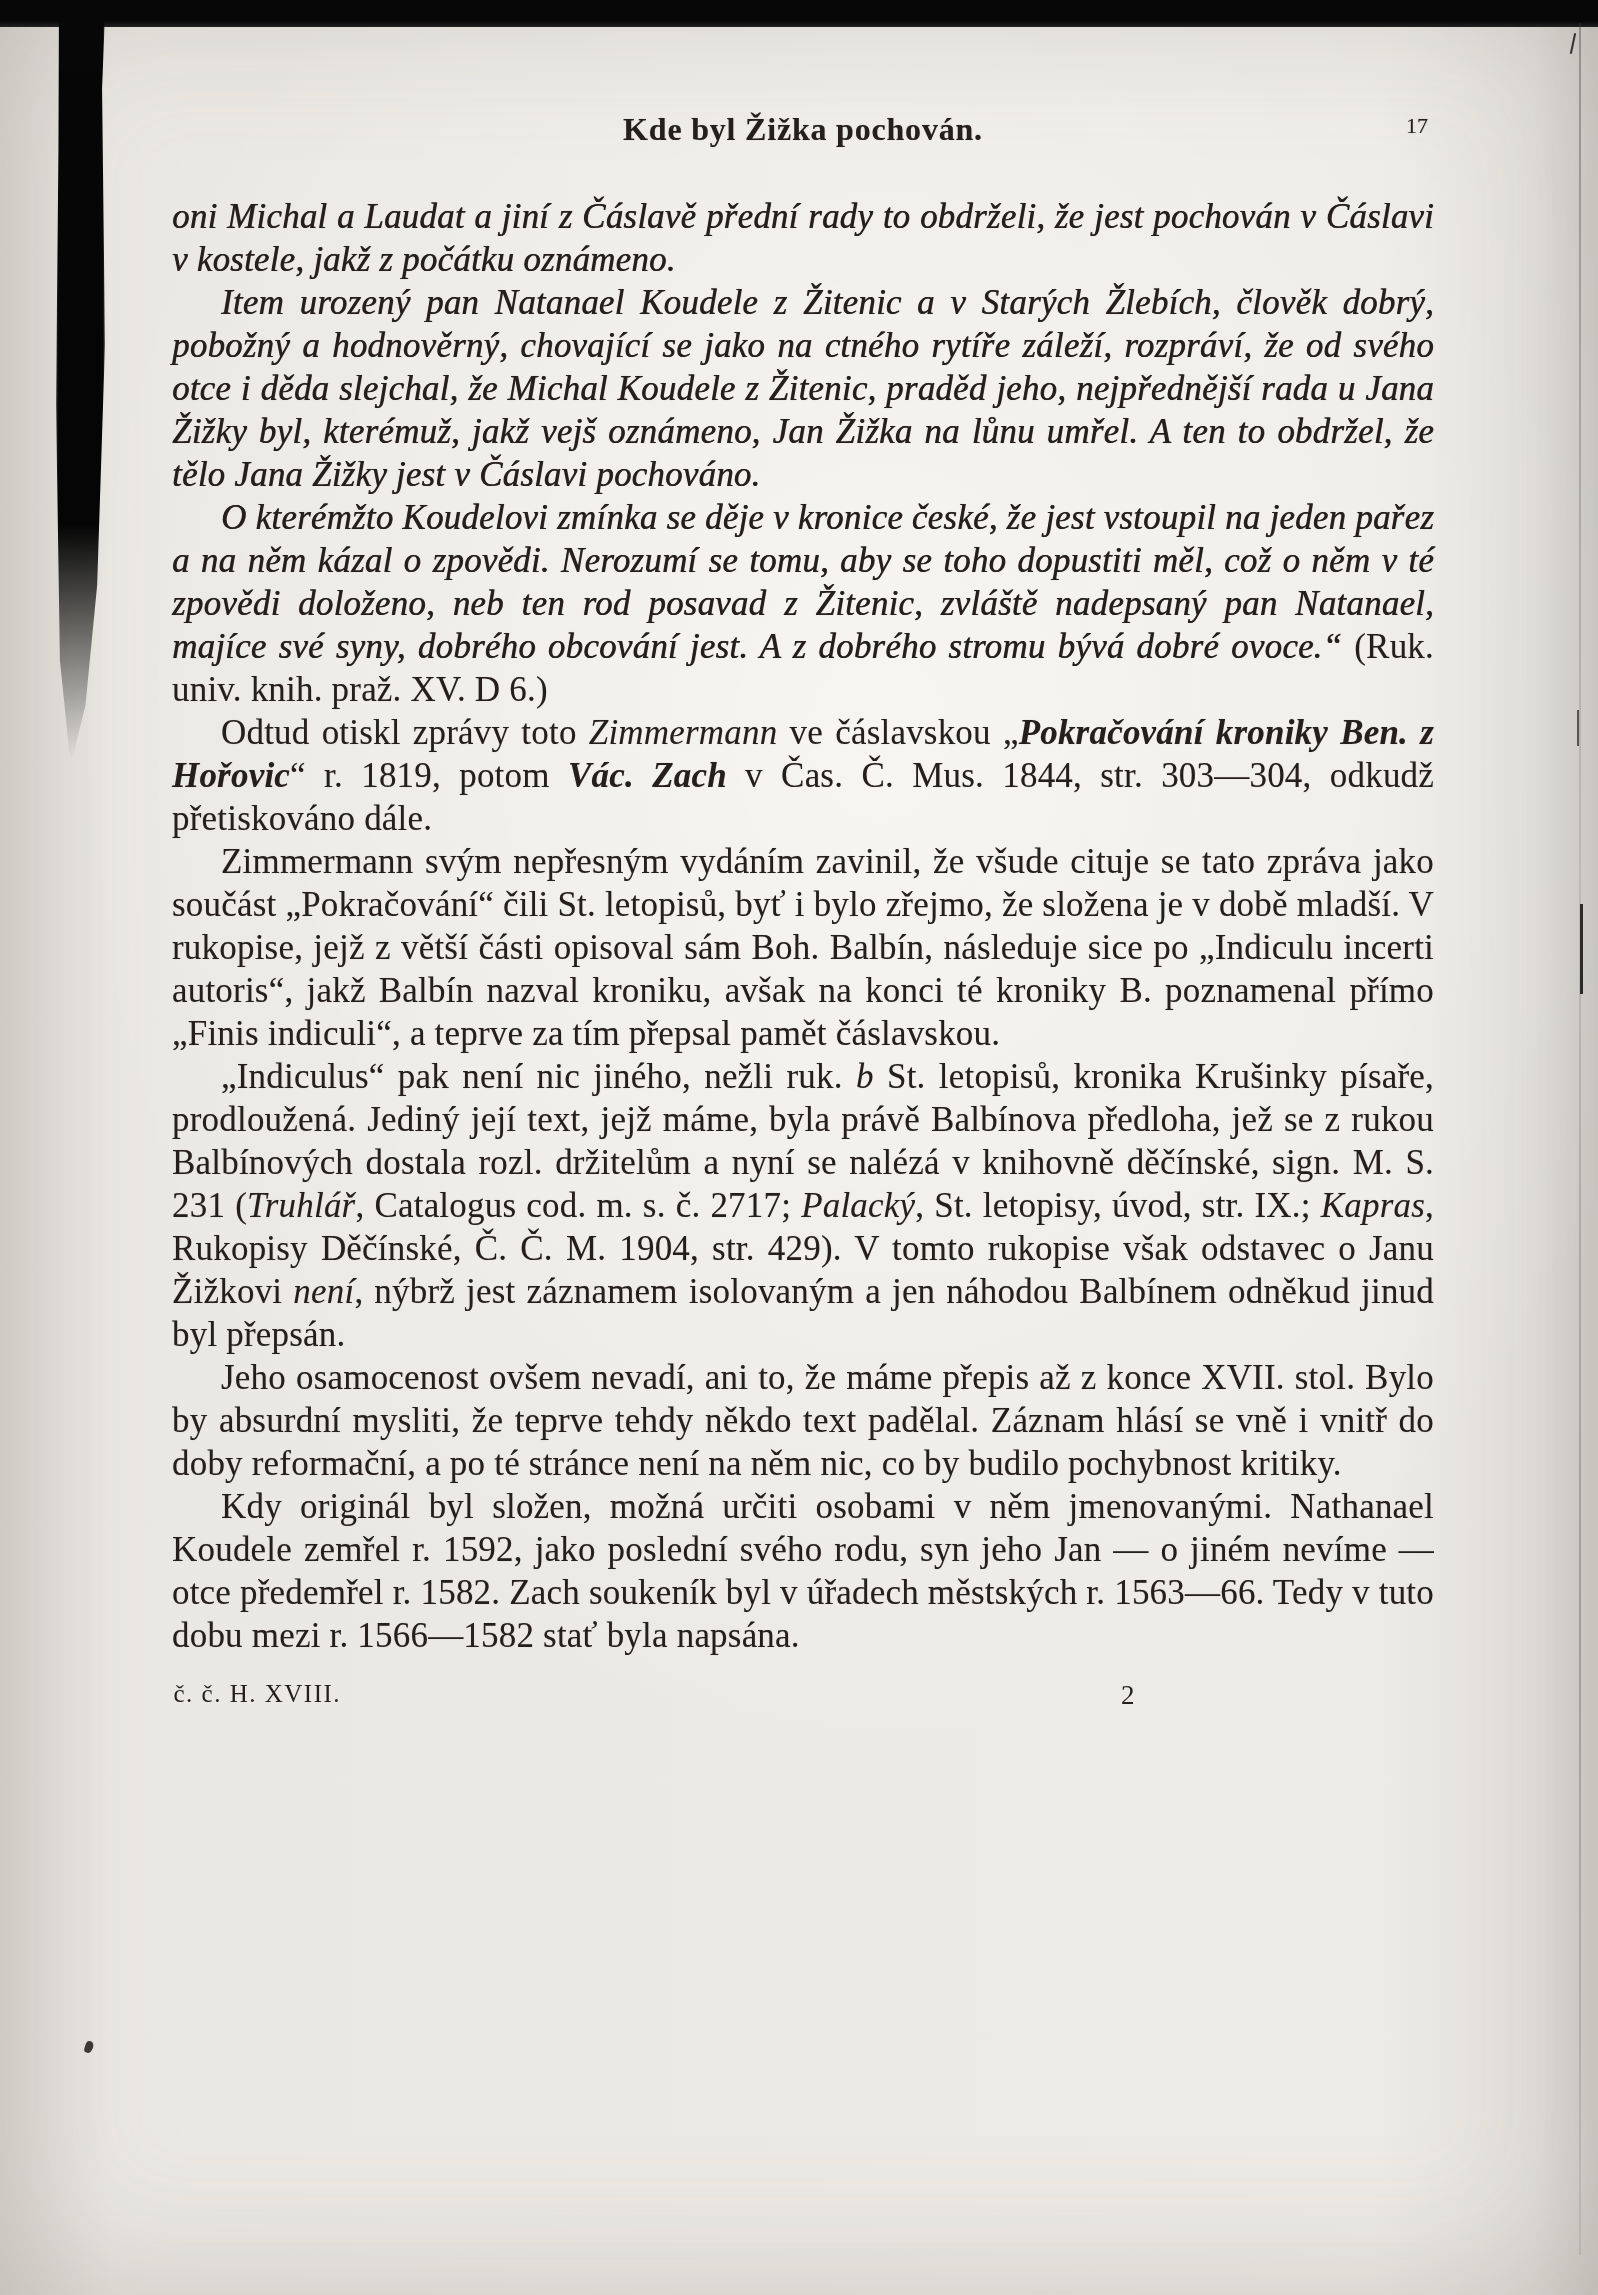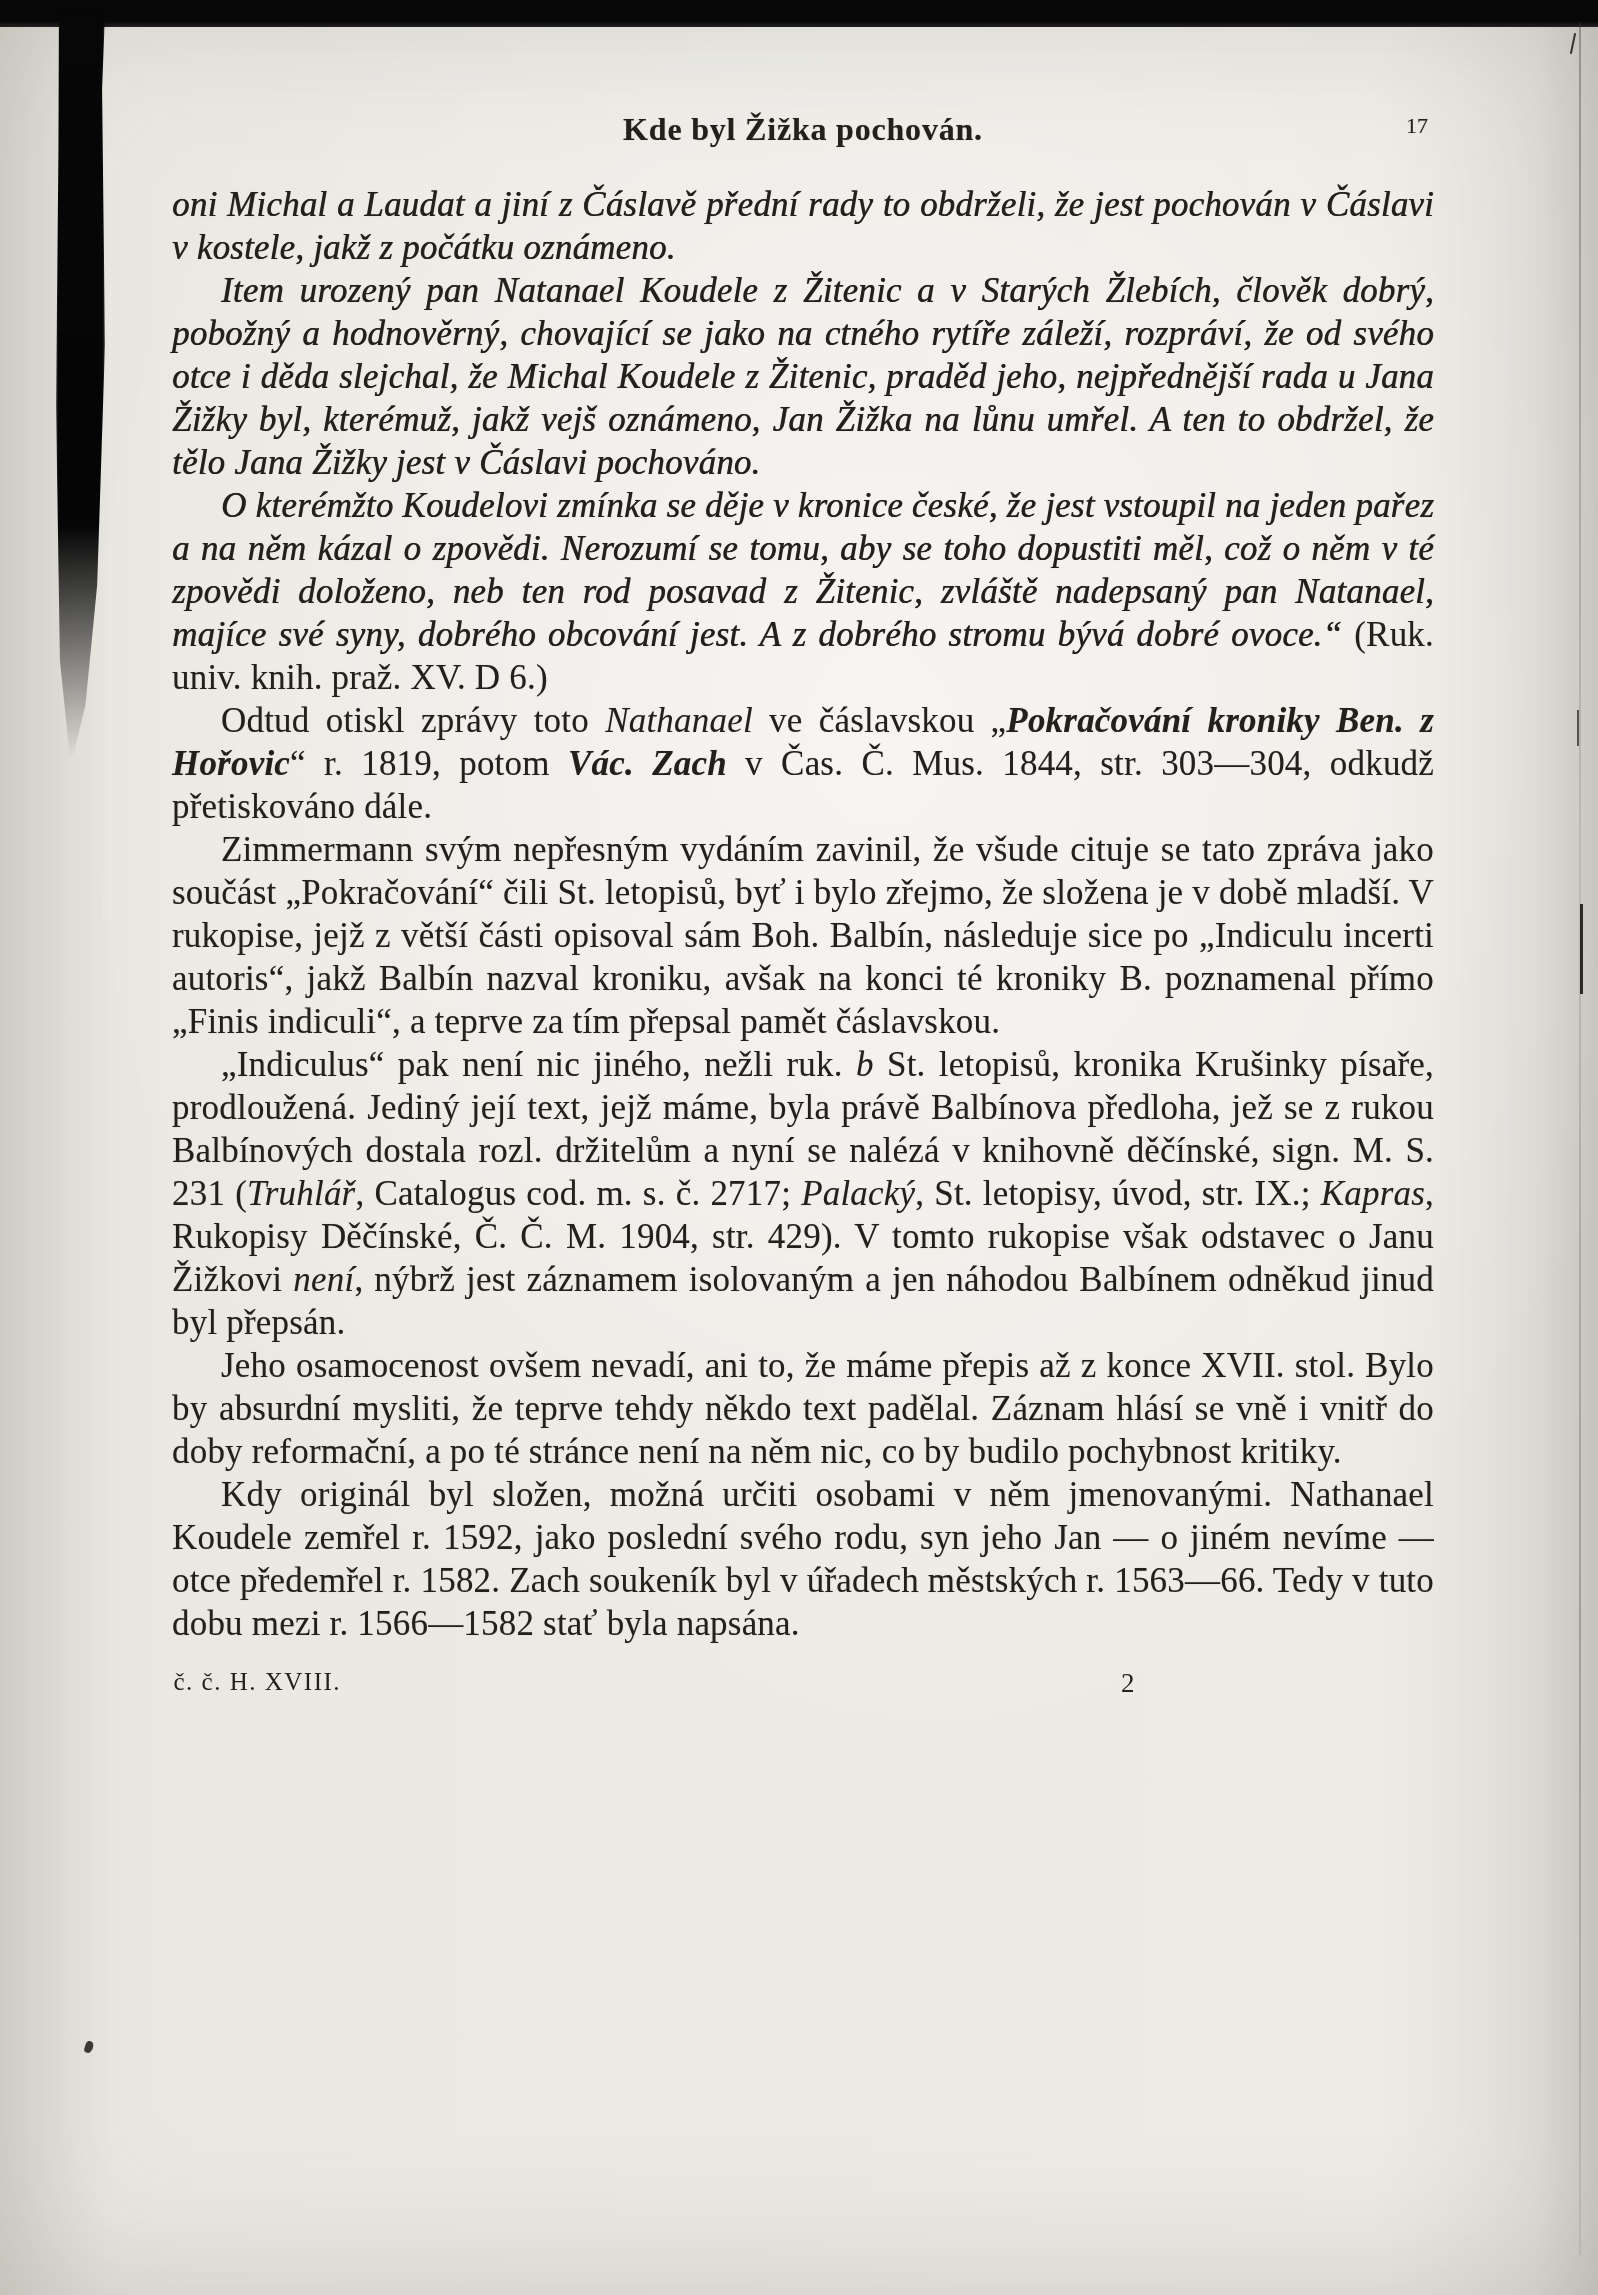--- a/index.html
+++ b/index.html
@@ -51,21 +51,21 @@
     position: absolute; left: 50%; transform: translateX(-50%);
     font-size: 32px; font-weight: 700; letter-spacing: 0.8px; white-space: nowrap;
     text-shadow: 0 0 0.8px rgba(36,31,27,0.4);
   }
   .header-page-number {
     position: absolute; right: 6px; top: 1.5px; font-size: 22px;
     text-shadow: 0 0 0.8px rgba(36,31,27,0.4);
   }
 
   .paragraphs {
-    margin-top: 26px;
+    margin-top: 38px;
     font-size: 35px; line-height: 43px;
     text-align: justify;
     letter-spacing: 0.2px;
     -webkit-hyphens: auto; hyphens: auto;
     text-shadow: 0 0 0.8px rgba(36,31,27,0.32);
   }
   p.para { text-indent: 0; }
   p.para.indent { text-indent: 49px; }
   p.para.quote { font-style: italic; text-shadow: 0.5px 0 0 rgba(36,31,27,0.85), 0 0 0.8px rgba(36,31,27,0.32); }
 
@@ -92,21 +92,21 @@
   <div class="text-block">
     <div class="header-row">
       <span class="header-title">Kde byl Žižka pochován.</span>
       <span class="header-page-number">17</span>
     </div>
 
     <div class="paragraphs" lang="cs">
         <p class="para quote"><span>oni Michal a Laudat a jiní z Čáslavě přední rady to obdrželi, že jest pochován v Čáslavi v kostele, jakž z počátku oznámeno.</span></p>
         <p class="para indent quote"><span>Item urozený pan Natanael Koudele z Žitenic a v Starých Žlebích, člověk dobrý, pobožný a hodnověrný, chovající se jako na ctného rytíře záleží, rozpráví, že od svého otce i děda slejchal, že Michal Koudele z Žitenic, praděd jeho, nejpřednější rada u Jana Žižky byl, kterémuž, jakž vejš oznámeno, Jan Žižka na lůnu umřel. A ten to obdržel, že tělo Jana Žižky jest v Čáslavi pochováno.</span></p>
         <p class="para indent quote"><span>O kterémžto Koudelovi zmínka se děje v kronice české, že jest vstoupil na jeden pařez a na něm kázal o zpovědi. Nerozumí se tomu, aby se toho dopustiti měl, což o něm v té zpovědi doloženo, neb ten rod posavad z Žitenic, zvláště nadepsaný pan Natanael, majíce své syny, dobrého obcování jest. A z dobrého stromu bývá dobré ovoce.“</span><span class="seg-r"> (Ruk. univ. knih. praž. XV. D 6.)</span></p>
-        <p class="para indent"><span>Odtud otiskl zprávy toto </span><span class="seg-i">Nathanael</span><span> ve čáslavskou „</span><span class="seg-bi">Pokračování kroniky Ben. z Hořovic</span><span>“ r. 1819, potom </span><span class="seg-bi">Vác. Zach</span><span> v Čas. Č. Mus. 1844, str. 303—304, odkudž přetiskováno dále.</span></p>
+        <p class="para indent"><span>Odtud otiskl zprávy toto </span><span class="seg-i">Zimmermann</span><span> ve čáslavskou „</span><span class="seg-bi">Pokračování kroniky Ben. z Hořovic</span><span>“ r. 1819, potom </span><span class="seg-bi">Vác. Zach</span><span> v Čas. Č. Mus. 1844, str. 303—304, odkudž přetiskováno dále.</span></p>
         <p class="para indent"><span>Zimmermann svým nepřesným vydáním zavinil, že všude cituje se tato zpráva jako součást „Pokračování“ čili St. letopisů, byť i bylo zřejmo, že složena je v době mladší. V rukopise, jejž z větší části opisoval sám Boh. Balbín, následuje sice po „Indiculu incerti autoris“, jakž Balbín nazval kroniku, avšak na konci té kroniky B. poznamenal přímo „Finis indiculi“, a teprve za tím přepsal pamět čáslavskou.</span></p>
         <p class="para indent"><span>„Indiculus“ pak není nic jiného, nežli ruk. </span><span class="seg-i">b</span><span> St. letopisů, kronika Krušinky písaře, prodloužená. Jediný její text, jejž máme, byla právě Balbínova předloha, jež se z rukou Balbínových dostala rozl. držitelům a nyní se nalézá v knihovně děčínské, sign. M. S. 231 (</span><span class="seg-i">Truhlář</span><span>, Catalogus cod. m. s. č. 2717; </span><span class="seg-i">Palacký</span><span>, St. letopisy, úvod, str. IX.; </span><span class="seg-i">Kapras</span><span>, Rukopisy Děčínské, Č. Č. M. 1904, str. 429). V tomto rukopise však odstavec o Janu Žižkovi </span><span class="seg-i">není</span><span>, nýbrž jest záznamem isolovaným a jen náhodou Balbínem odněkud jinud byl přepsán.</span></p>
         <p class="para indent"><span>Jeho osamocenost ovšem nevadí, ani to, že máme přepis až z konce XVII. stol. Bylo by absurdní mysliti, že teprve tehdy někdo text padělal. Záznam hlásí se vně i vnitř do doby reformační, a po té stránce není na něm nic, co by budilo pochybnost kritiky.</span></p>
         <p class="para indent"><span>Kdy originál byl složen, možná určiti osobami v něm jmenovanými. Nathanael Koudele zemřel r. 1592, jako poslední svého rodu, syn jeho Jan — o jiném nevíme — otce předemřel r. 1582. Zach soukeník byl v úřadech městských r. 1563—66. Tedy v tuto dobu mezi r. 1566—1582 stať byla napsána.</span></p>
       </div>
 
     <div class="footer-row">
       <span class="footer-signature">č. č. H. XVIII.</span>
       <span class="footer-sheet">2</span>
     </div>

